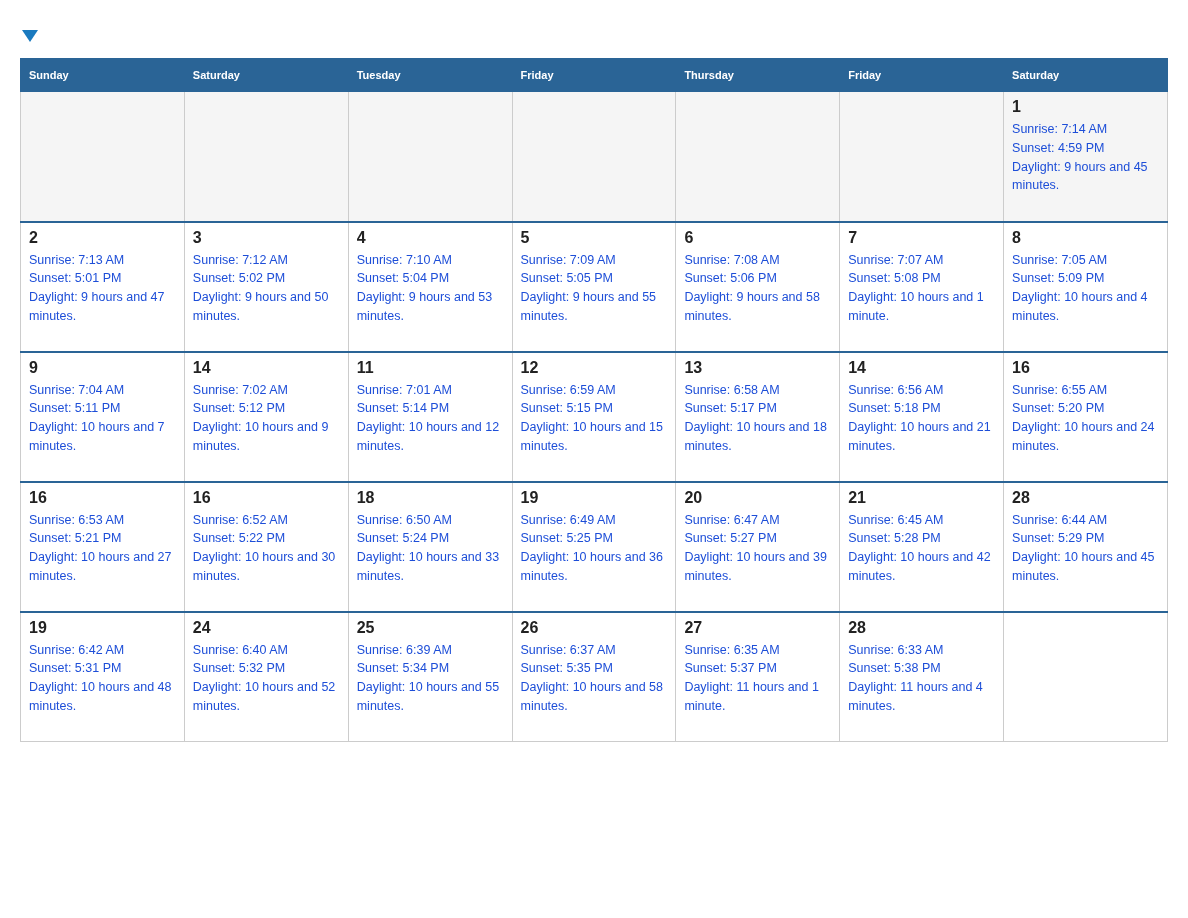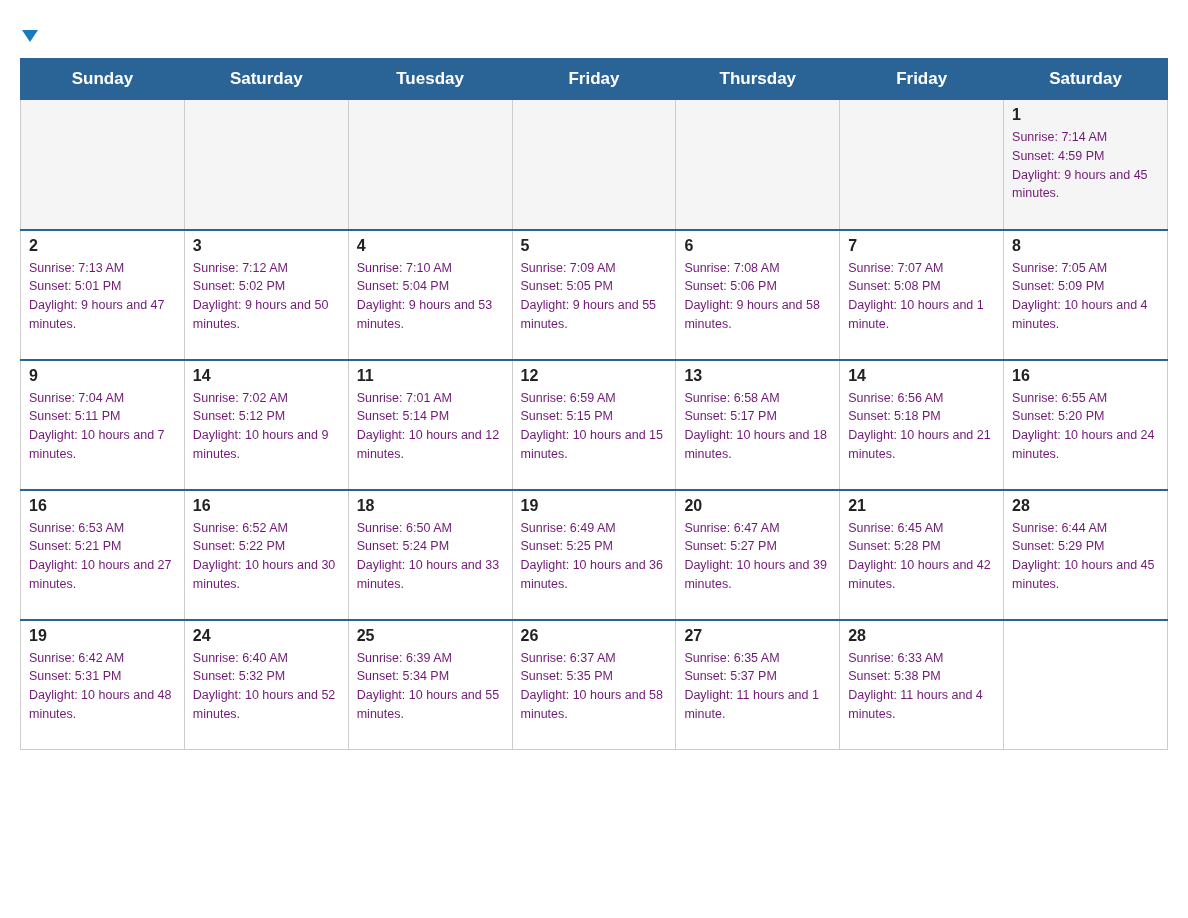--- a/index.html
+++ b/index.html
@@ -60,24 +60,24 @@
       margin-top: 4px;
     }
     .calendar {
       width: 100%;
       border-collapse: collapse;
       margin-top: 10px;
     }
     .calendar th {
       background: #2a6496;
       color: #fff;
-      font-size: 17px;
+      font-size: 11px;
       font-weight: bold;
       padding: 10px 8px;
-      text-align: center;
+      text-align: left;
       border: 1px solid #2a6496;
     }
     .calendar td {
       border: 1px solid #ccc;
       vertical-align: top;
       padding: 6px 8px;
       width: calc(100% / 7);
       min-height: 110px;
       height: 130px;
       background: #fff;
@@ -86,21 +86,21 @@
       background: #f5f5f5;
     }
     .day-number {
       font-size: 16px;
       font-weight: bold;
       color: #222;
       margin-bottom: 4px;
     }
     .day-info {
       font-size: 12.5px;
-      color: #701a75;
+      color: #1d4ed8;
       line-height: 1.5;
     }
     .empty-cell {
       background: #f5f5f5;
     }
     .calendar tbody tr td {
       background: #fff;
     }
     .row-separator td {
       border-top: 2px solid #2a6496;

